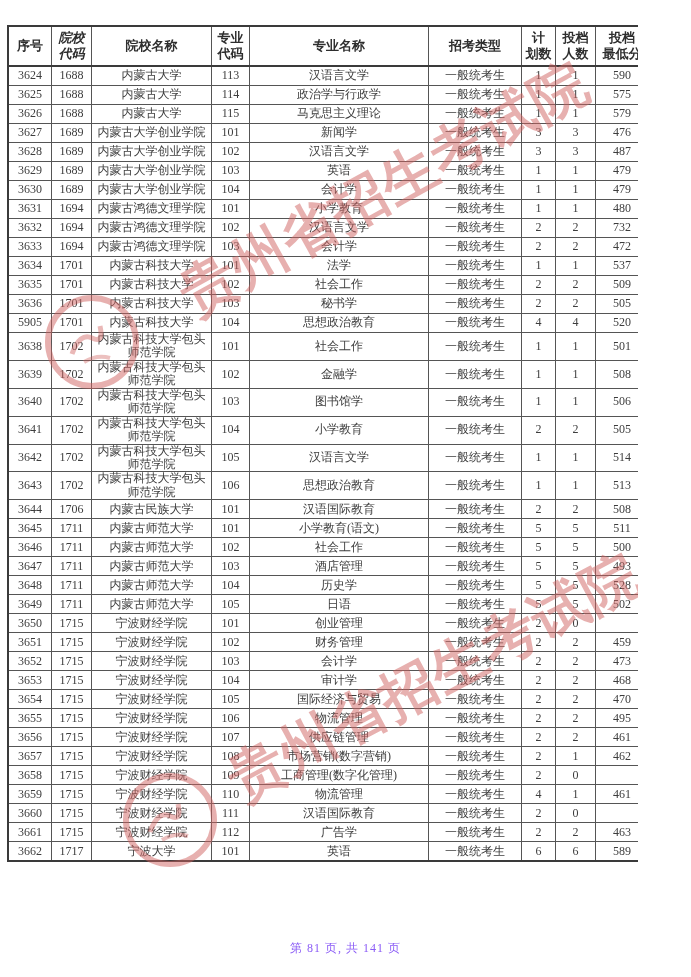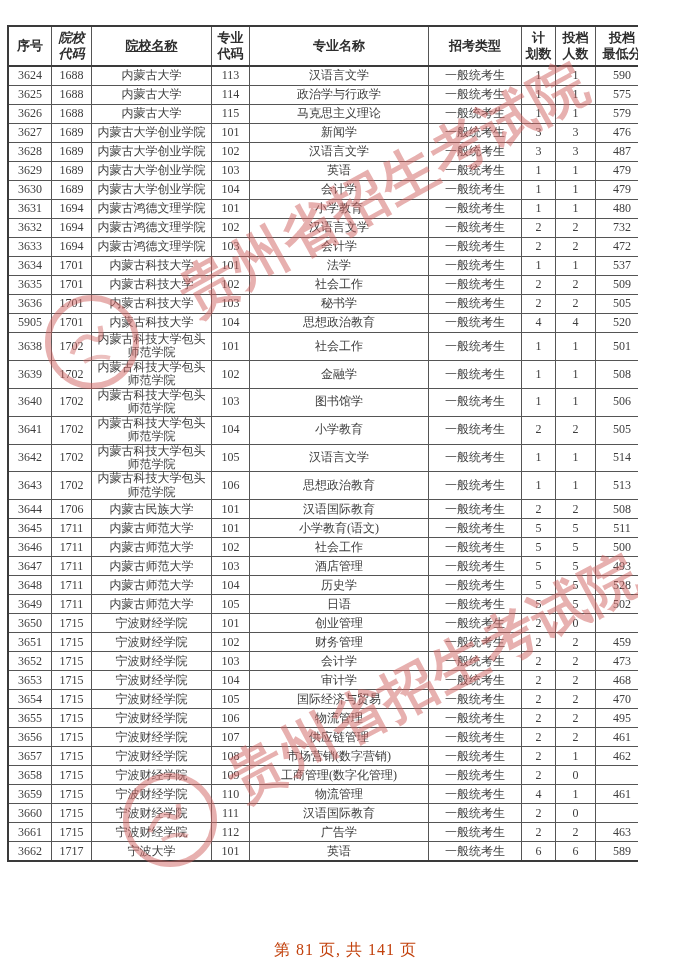--- a/index.html
+++ b/index.html
@@ -33,35 +33,35 @@
     transform-origin:0 50%;
   }
   .wm-text.upper{left:185px;top:262px;transform:rotate(-29deg);}
   .wm-text.lower{left:233px;top:747px;transform:rotate(-28deg);}
   .wm-seal{position:absolute;}
   .wm-seal.upper{left:42px;top:292px;}
   .wm-seal.lower{left:120px;top:770px;}
 
   .page-footer{
     position:absolute;left:0;top:940px;width:691px;
-    text-align:center;font-size:16px;color:#c2410c;letter-spacing:1px;
+    text-align:center;font-size:12px;color:#8b5cf6;letter-spacing:1px;
   }
 </style>
 </head>
 <body>
 
 <div class="page">
 
   <table class="score-table">
     <thead>
       <tr>
           <th style="width: 40px;">序号</th>
           <th style="width: 37px; font-style: italic;">院校
 代码</th>
-          <th style="width: 117px; text-decoration: underline;">院校名称</th>
+          <th style="width: 117px;">院校名称</th>
           <th style="width: 35px; margin-left: 37px;">专业
 代码</th>
           <th style="width: 176px;">专业名称</th>
           <th style="width: 90px;">招考类型</th>
           <th style="width: 31px;">计
 划数</th>
           <th style="width: 37px;">投档
 人数</th>
           <th style="width: 50px;">投档
 最低分</th>

